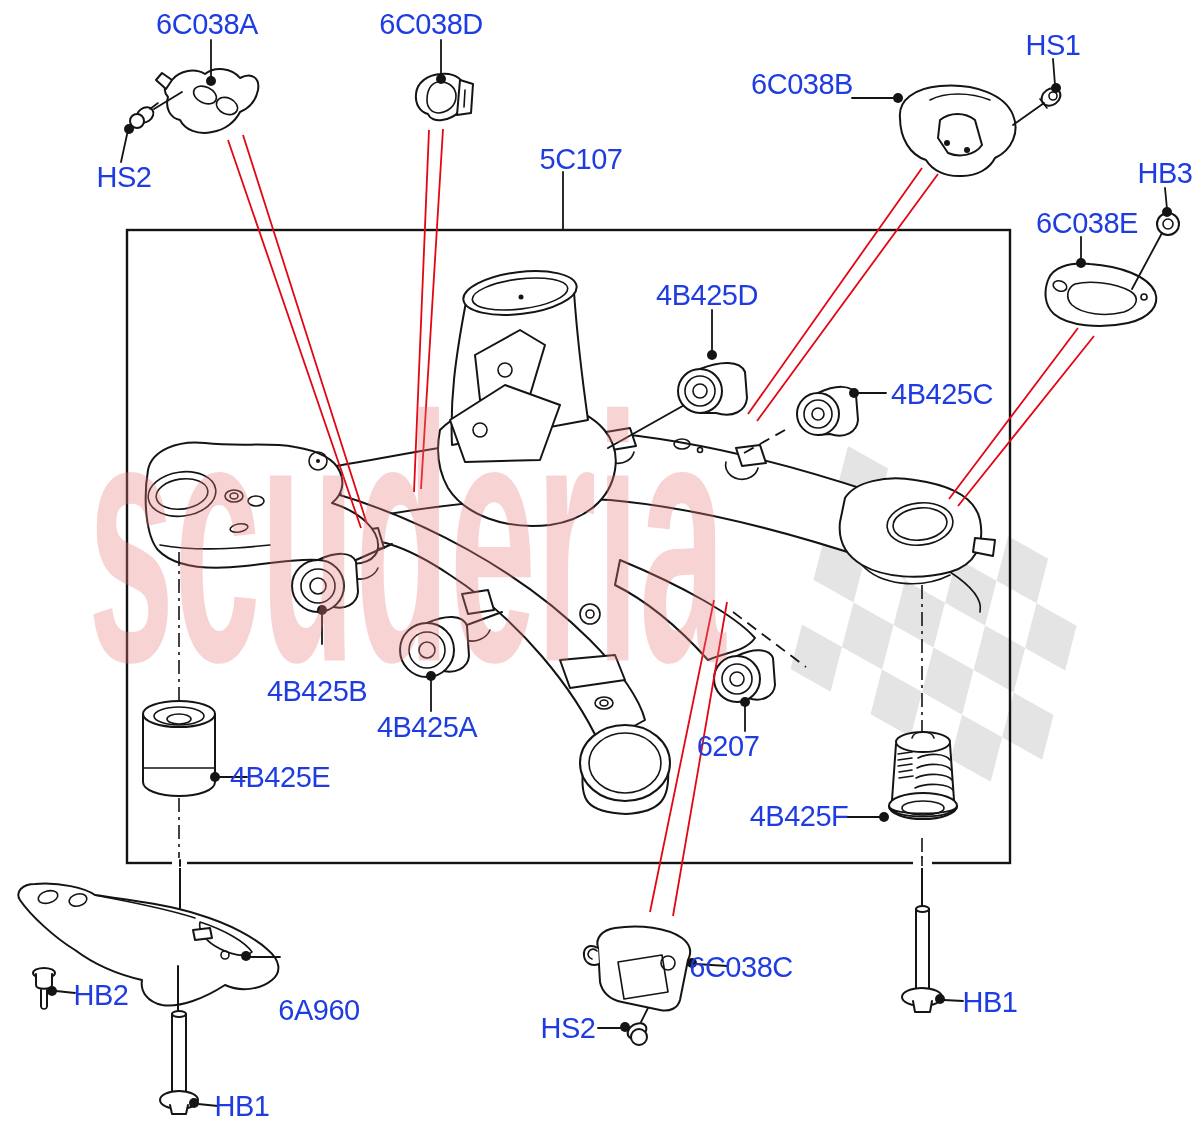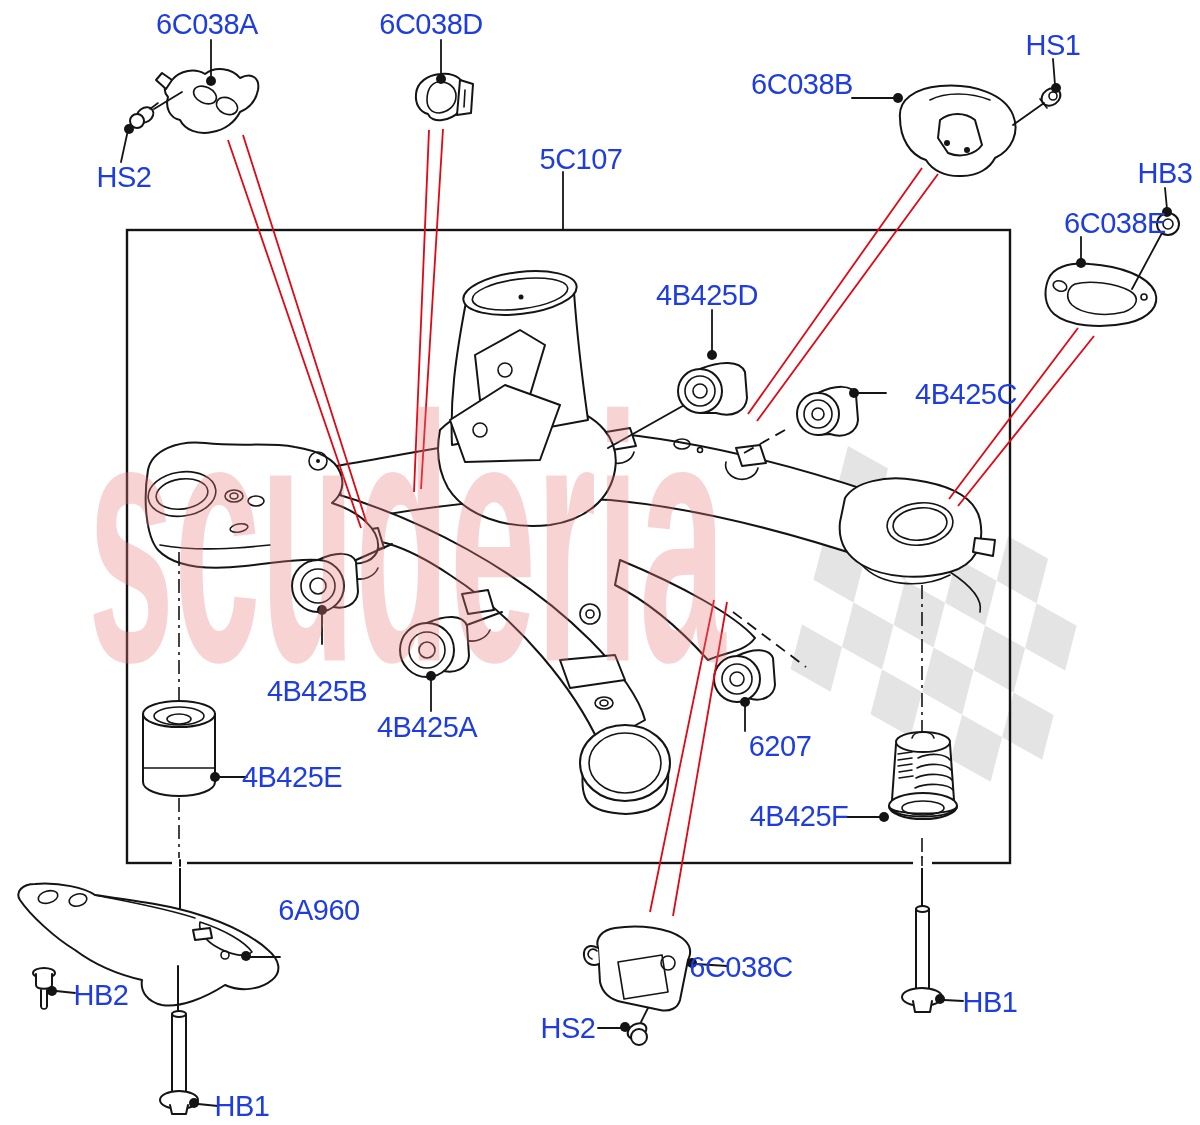--- a/index.html
+++ b/index.html
@@ -323,28 +323,28 @@
 
 <div class="wm1">scuderia</div>
 
 <div class="plabel" style="left:207px;top:24px">6C038A</div>
 <div class="plabel" style="left:431px;top:24px">6C038D</div>
 <div class="plabel" style="left:581px;top:159px">5C107</div>
 <div class="plabel" style="left:124px;top:177px">HS2</div>
 <div class="plabel" style="left:802px;top:84px">6C038B</div>
 <div class="plabel" style="left:1053px;top:45px">HS1</div>
 <div class="plabel" style="left:1165px;top:173px">HB3</div>
-<div class="plabel" style="left:1115px;top:223px">6C038E</div>
+<div class="plabel" style="left:1087px;top:223px">6C038E</div>
 <div class="plabel" style="left:707px;top:295px">4B425D</div>
-<div class="plabel" style="left:966px;top:394px">4B425C</div>
+<div class="plabel" style="left:942px;top:394px">4B425C</div>
 <div class="plabel" style="left:317px;top:691px">4B425B</div>
 <div class="plabel" style="left:427px;top:727px">4B425A</div>
-<div class="plabel" style="left:780px;top:746px">6207</div>
-<div class="plabel" style="left:292px;top:777px">4B425E</div>
+<div class="plabel" style="left:728px;top:746px">6207</div>
+<div class="plabel" style="left:280px;top:777px">4B425E</div>
 <div class="plabel" style="left:799px;top:816px">4B425F</div>
-<div class="plabel" style="left:319px;top:910px">6A960</div>
+<div class="plabel" style="left:319px;top:1010px">6A960</div>
 <div class="plabel" style="left:101px;top:995px">HB2</div>
 <div class="plabel" style="left:242px;top:1106px">HB1</div>
 <div class="plabel" style="left:741px;top:967px">6C038C</div>
 <div class="plabel" style="left:568px;top:1028px">HS2</div>
 <div class="plabel" style="left:990px;top:1002px">HB1</div>
 
 </div>
 
 </body></html>

